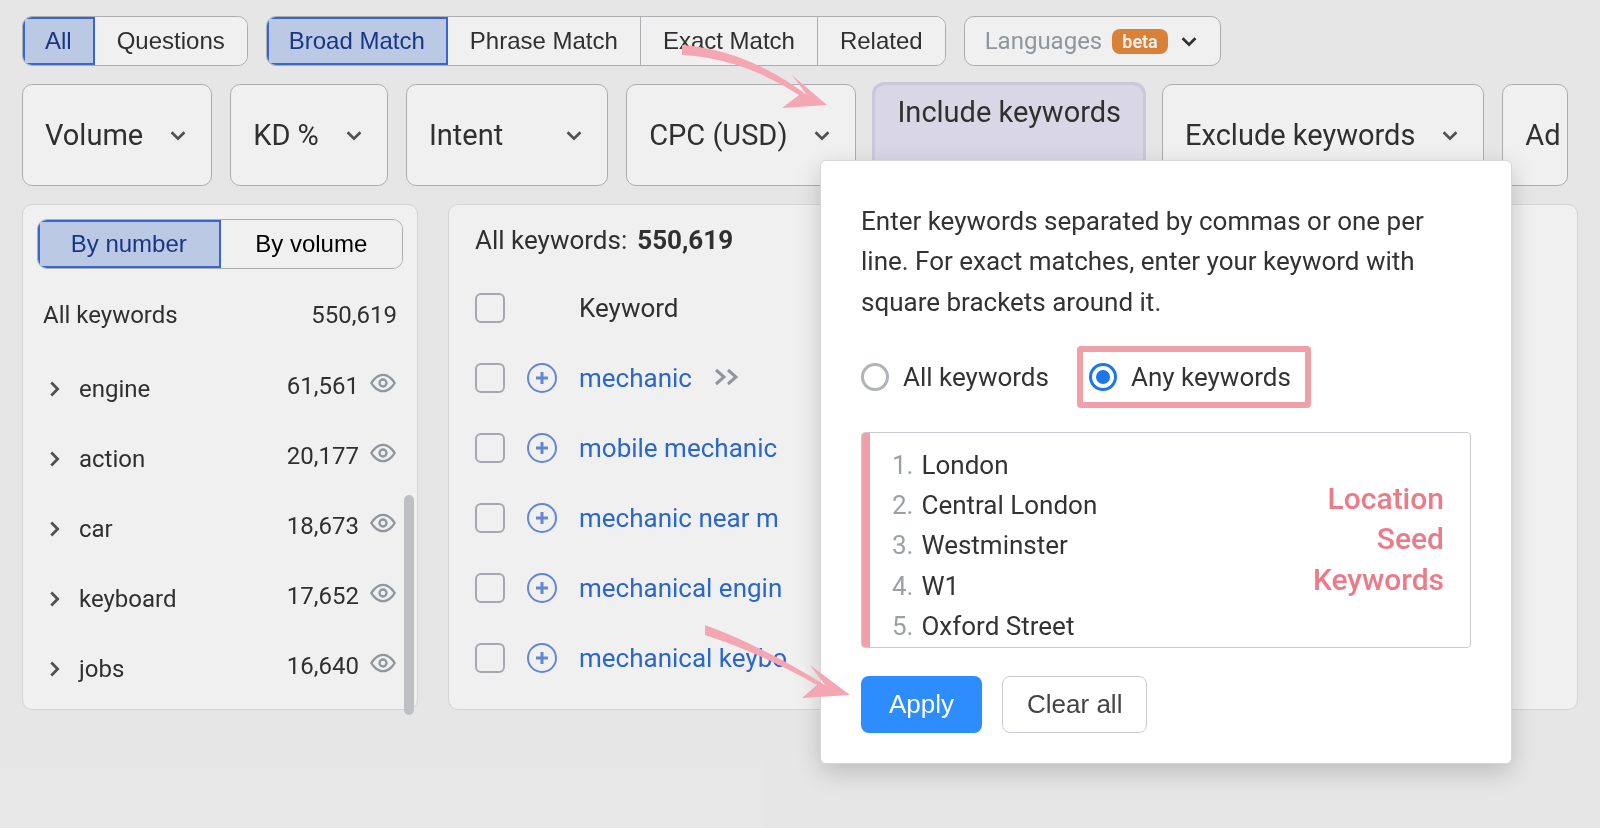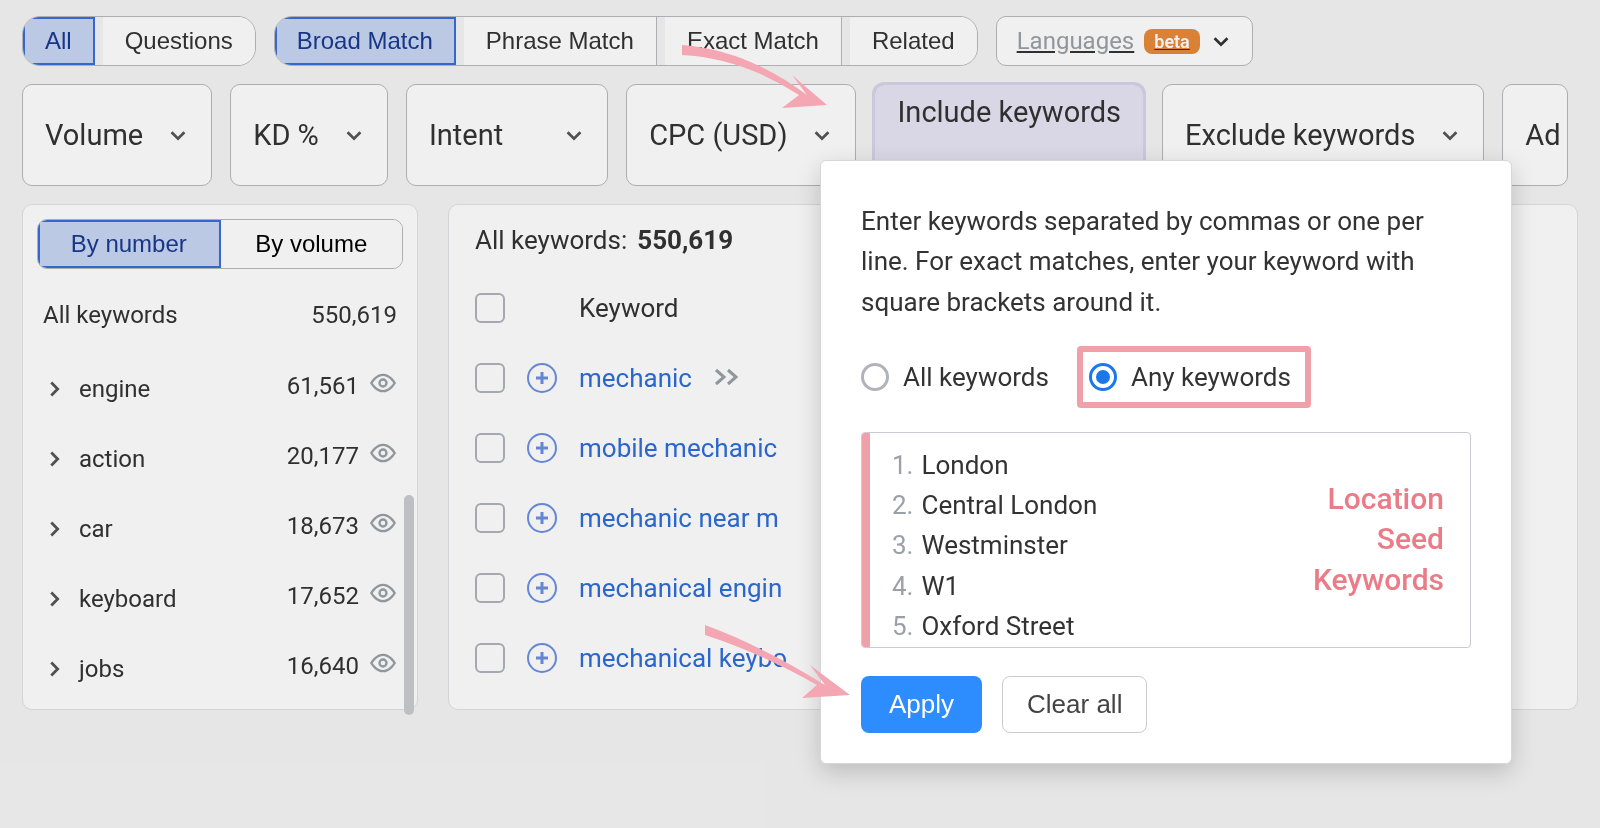--- a/index.html
+++ b/index.html
@@ -23,23 +23,22 @@
   
   .tabs-row {
     display: flex;
     gap: 18px;
     padding: 16px 22px 8px 22px;
     align-items: center;
   }
   .tab-group {
     display: flex;
     border: 1.5px solid #b7b9bd;
-    border-radius: 18px;
+    border-radius: 10px;
     overflow: hidden;
-    gap: 8px;
   }
   .tab-btn {
     padding: 10px 22px;
     background: #fff;
     border: none;
     border-right: 1.5px solid #b7b9bd;
     font-size: 24px;
     color: #333;
     cursor: pointer;
     white-space: nowrap;
@@ -53,21 +52,20 @@
   }
   .lang-pill {
     display: flex;
     align-items: center;
     gap: 10px;
     border: 1.5px solid #b7b9bd;
     border-radius: 10px;
     background: #fff;
     padding: 10px 20px;
     cursor: pointer;
-    text-decoration: underline;
   }
   .lang-pill .label { color: #9aa0a6; font-size: 24px; }
   .beta-badge {
     background: #e78a3a;
     color: #fff;
     font-size: 18px;
     font-weight: 600;
     border-radius: 8px;
     padding: 2px 10px;
   }

